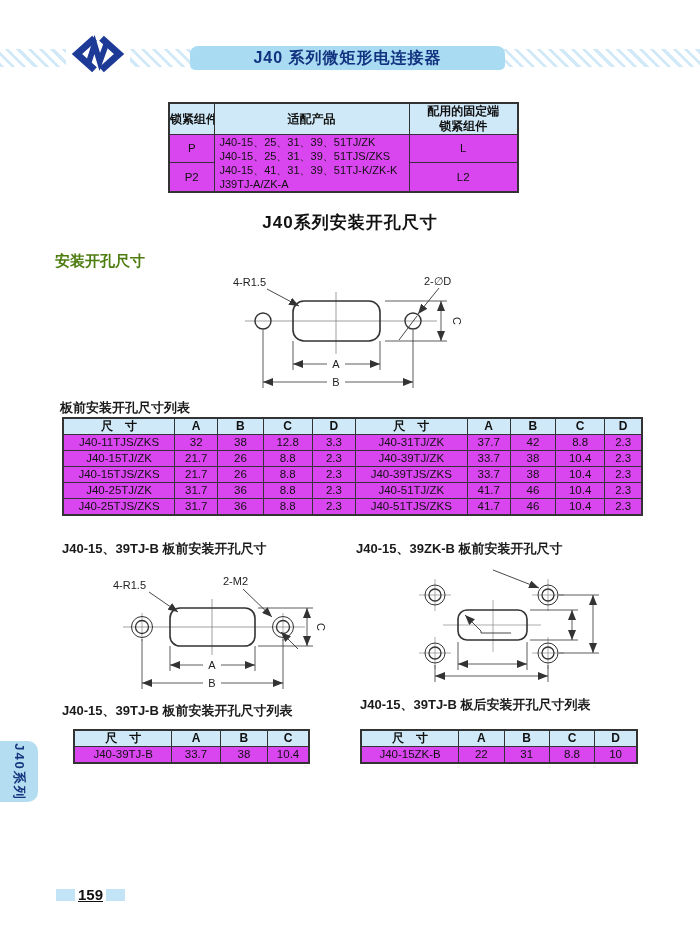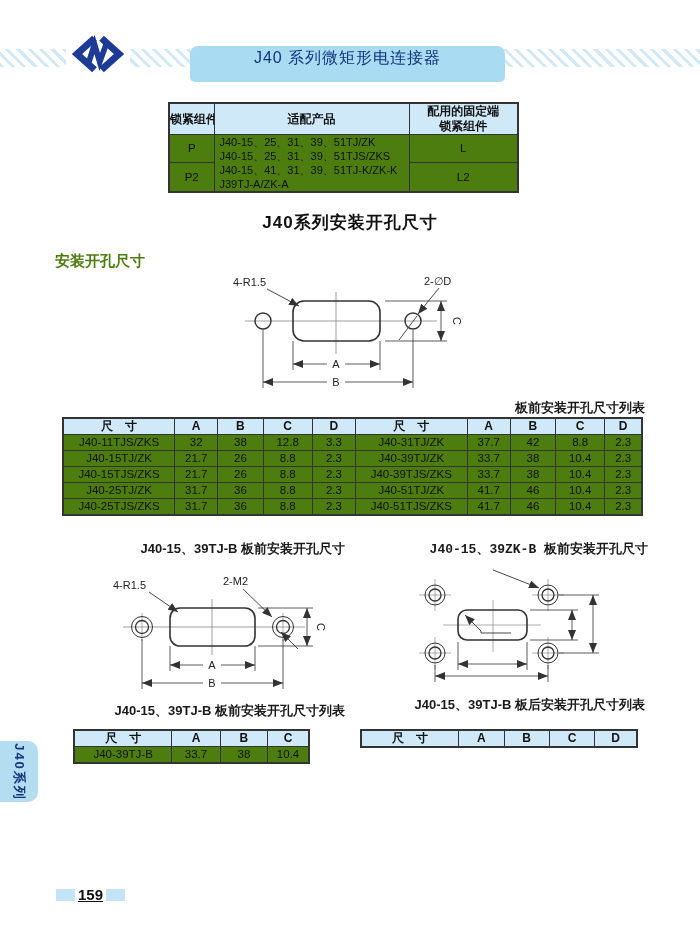--- a/index.html
+++ b/index.html
@@ -3,44 +3,44 @@
 <meta charset="utf-8">
 <style>
   html,body{margin:0;padding:0;}
   body{font-family:"Liberation Sans","DejaVu Sans",sans-serif;background:#ffffff;}
   .page{position:relative;width:700px;height:943px;background:#ffffff;overflow:hidden;}
 
   
   .stripe-band{position:absolute;top:49px;left:0;width:700px;height:18px;
     background:repeating-linear-gradient(45deg,#d2e9f7 0px,#d2e9f7 3px,#ffffff 3px,#ffffff 8px);}
   .logo{position:absolute;top:30px;left:66px;width:56px;height:48px;background:#fff;padding:0 4px;}
-  .banner{position:absolute;top:46px;left:190px;width:315px;height:36px;background:#a9dbf3;
+  .banner{position:absolute;top:46px;left:190px;width:315px;height:24px;background:#a9dbf3;
     border-radius:8px 8px 5px 5px;text-align:center;line-height:24px;
-    font-size:16px;font-weight:normal;color:#12337f;letter-spacing:1px;}
+    font-size:16px;font-weight:bold;color:#12337f;letter-spacing:1px;}
 
   
-  table.dtable{border-collapse:collapse;table-layout:fixed;background:#4d7c0f;}
+  table.dtable{border-collapse:collapse;table-layout:fixed;background:#d946ef;}
   table.dtable th,table.dtable td{border:1px solid #333;text-align:center;padding:0;
     font-size:11.5px;line-height:15px;height:15px;color:#111;overflow:hidden;white-space:nowrap;}
   table.dtable th{background:#cfe9f8;font-weight:bold;font-size:12px;}
   table.dtable{border:2px solid #333;}
 
   .compat{position:absolute;left:168px;top:102px;width:349px;}
   .compat th{background:#dceef9;height:30px;font-size:12px;line-height:14px;}
   .compat td{height:31px;font-size:11.5px;}
   .compat td.prod{text-align:left;padding-left:5px;font-size:11px;line-height:14px;white-space:normal;}
 
   .page-title{position:absolute;top:211px;left:0;width:700px;text-align:center;
     font-size:17px;font-weight:bold;color:#111;letter-spacing:1px;}
   .section-title{position:absolute;top:252px;left:55px;font-size:15px;font-weight:bold;color:#4d7c0f;}
 
-  .caption{position:absolute;text-align:right;font-size:13px;font-weight:bold;color:#1a1a1a;}
+  .caption{position:absolute;text-align:left;font-size:13px;font-weight:bold;color:#1a1a1a;}
   .cap-d1{top:399px;left:60px;width:585px;}
   .cap-l1{top:540px;left:62px;width:283px;}
-  .cap-r1{top:540px;left:365px;width:283px;font-family:Liberation Mono, monospace;}
+  .cap-r1{top:540px;left:356px;width:283px;}
   .cap-l2{top:702px;left:62px;width:283px;}
   .cap-r2{top:696px;left:360px;width:285px;}
 
   .main-tbl{position:absolute;left:62px;top:417px;width:581px;border-bottom-width:3px;}
   .tj-tbl{position:absolute;left:73px;top:729px;width:237px;}
   .zk-tbl{position:absolute;left:360px;top:729px;width:278px;}
   .tj-tbl th,.tj-tbl td,.zk-tbl th,.zk-tbl td{height:16px;line-height:16px;}
 
   svg.draw{position:absolute;overflow:visible;}
   #d1{left:205px;top:274px;}
@@ -369,20 +369,27 @@
     <tbody>
         <tr>
           <th>尺　寸</th>
           <th>A</th>
           <th>B</th>
           <th>C</th>
           <th>D</th>
         </tr>
     </tbody>
       <tbody>
+        <tr>
+          <td>J40-15ZK-B</td>
+          <td>22</td>
+          <td>31</td>
+          <td>8.8</td>
+          <td>10</td>
+        </tr>
       </tbody>
   </table>
 
   <div class="side-tab">
     <div class="tab-text">J40系列</div>
   </div>
 
   <div class="footer">
     <div class="blk"></div>
     <div class="num">159</div>

